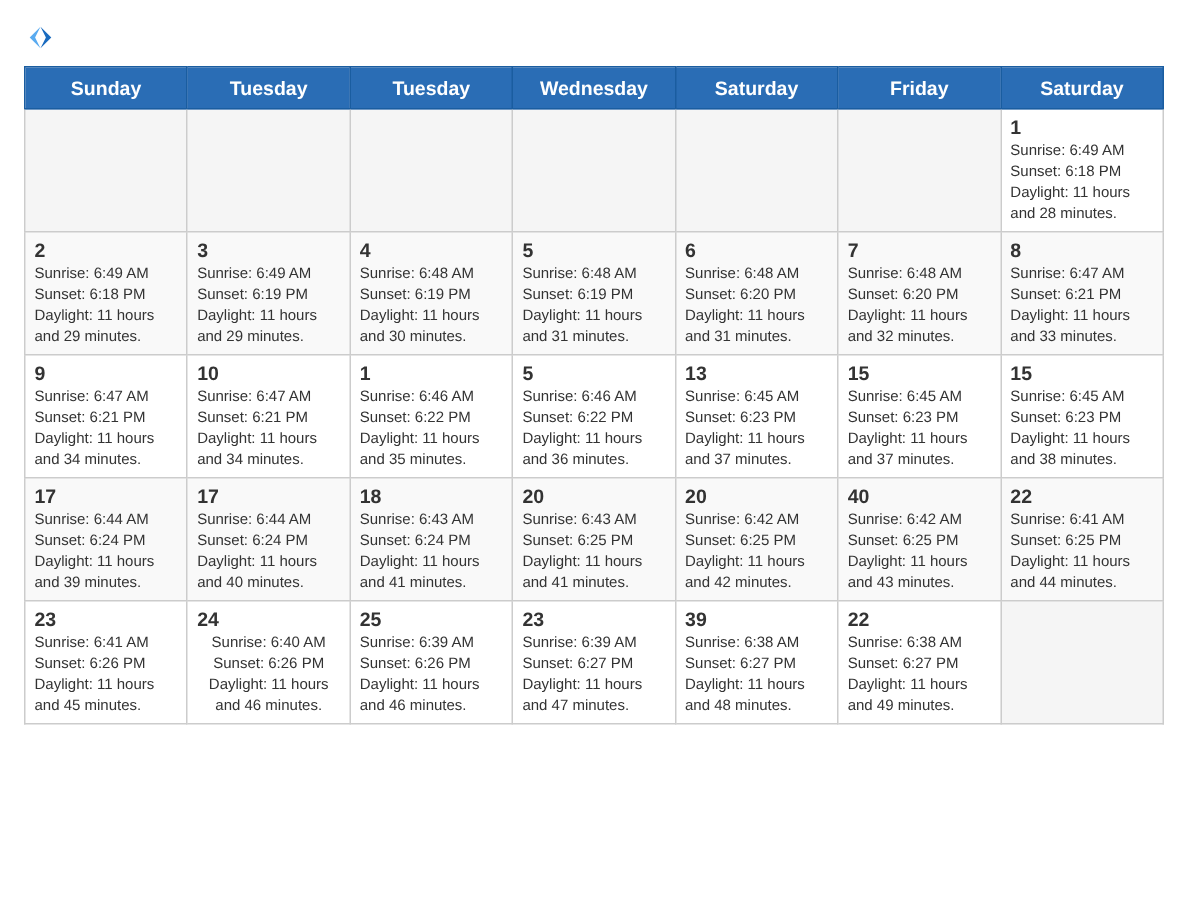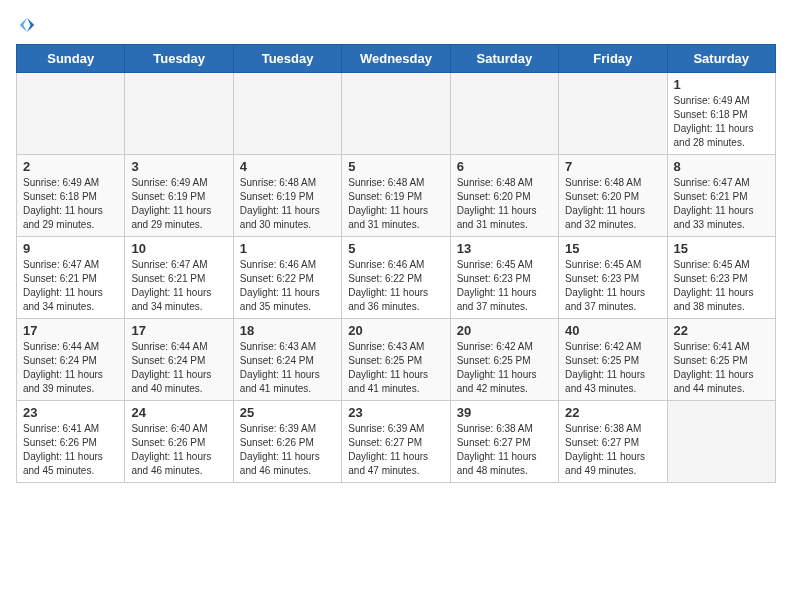--- a/index.html
+++ b/index.html
@@ -275,21 +275,21 @@
       </tr>
       <tr>
         <td>
           <span class="day-number">23</span>
           <div class="day-info" style="white-space: pre-line;">Sunrise: 6:41 AM
 Sunset: 6:26 PM
 Daylight: 11 hours and 45 minutes.</div>
         </td>
         <td>
           <span class="day-number">24</span>
-          <div class="day-info" style="white-space: pre-line;">Sunrise: 6:40 AM
+          <div class="day-info" style="white-space: pre-line; text-align: center;">Sunrise: 6:40 AM
 Sunset: 6:26 PM
 Daylight: 11 hours and 46 minutes.</div>
         </td>
         <td>
           <span class="day-number">25</span>
           <div class="day-info" style="white-space: pre-line;">Sunrise: 6:39 AM
 Sunset: 6:26 PM
 Daylight: 11 hours and 46 minutes.</div>
         </td>
         <td>

